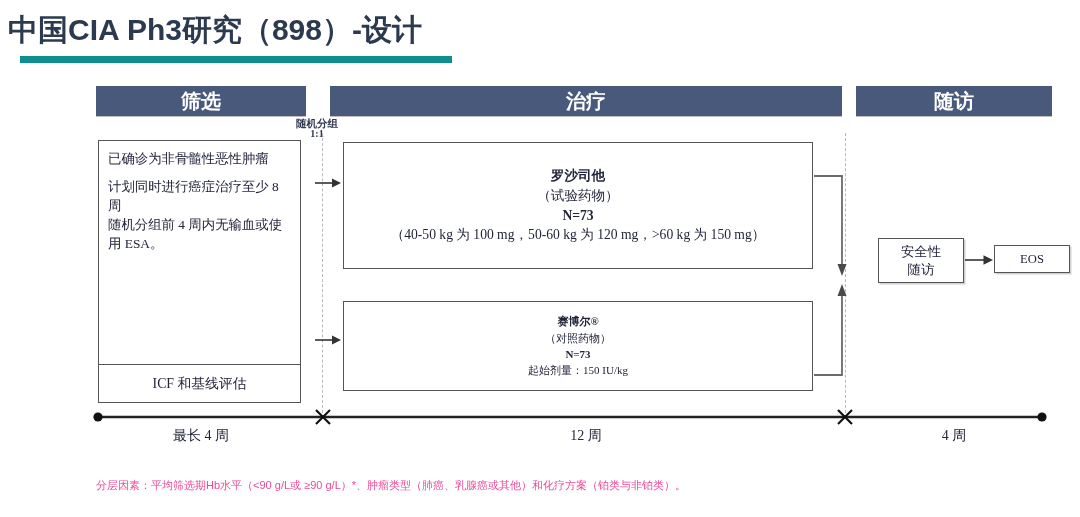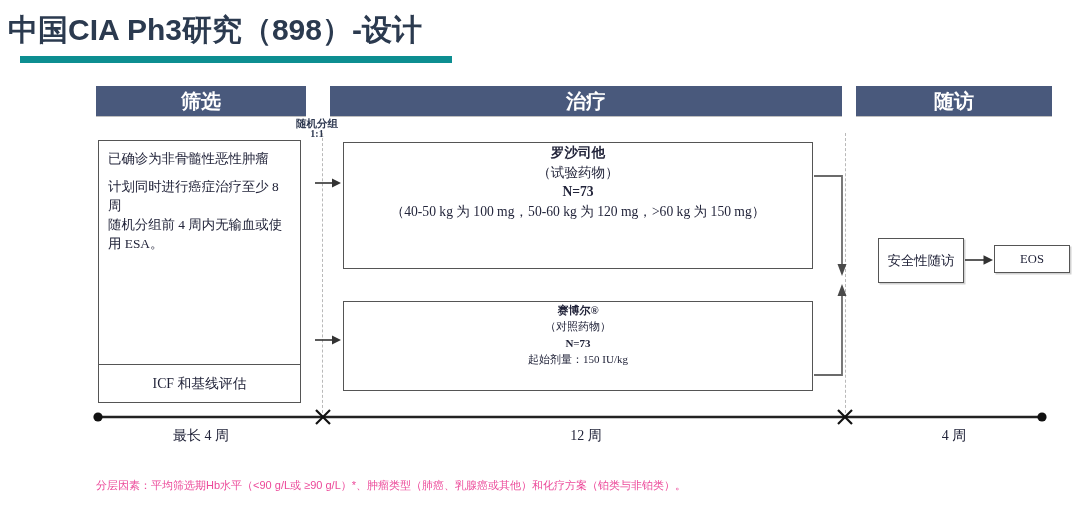--- a/index.html
+++ b/index.html
@@ -83,42 +83,42 @@
   }
 
   
   .arm-box{
     position:absolute;
     border:1.4px solid #555;
     background:#fff;box-sizing:border-box;
     font-family:"Liberation Serif","DejaVu Serif",serif;
     color:#22243a;
     text-align:center;
-    display:flex;flex-direction:column;justify-content:flex-start;
+    display:flex;flex-direction:column;justify-content:center;
   }
   #arm-exp{left:343px;top:142px;width:470px;height:127px;font-size:13.6px;line-height:1.44;padding:0 6px;}
   #arm-ctrl{left:343px;top:301px;width:470px;height:90px;font-size:11px;line-height:1.48;padding:0 6px;}
   .arm-box div{margin:0;}
   .arm-name{font-weight:bold;}
   .mono-n{font-weight:bold;}
 
   
   .entry-arrow{position:absolute;width:26px;height:14px;}
   #entry-arrow-exp{left:315px;top:176px;}
   #entry-arrow-ctrl{left:315px;top:333px;}
 
   
   #converge{position:absolute;left:812px;top:168px;width:48px;height:215px;}
 
   
   #safety-box{
     position:absolute;left:878px;top:238px;
     width:86px;height:45px;
     border:1.4px solid #555;background:#fff;box-sizing:border-box;
-    display:flex;flex-direction:row;align-items:center;justify-content:center;
+    display:flex;flex-direction:column;align-items:center;justify-content:center;
     font-family:"Liberation Serif","DejaVu Serif",serif;
     font-size:13.4px;line-height:1.28;color:#22243a;
     box-shadow:1.5px 1.5px 0 rgba(0,0,0,.18);
   }
   #safety-arrow{position:absolute;left:965px;top:253px;width:28px;height:14px;}
   #eos-box{
     position:absolute;left:994px;top:245px;
     width:76px;height:28px;
     border:1.2px solid #555;background:#fff;box-sizing:border-box;
     display:flex;align-items:center;justify-content:center;

